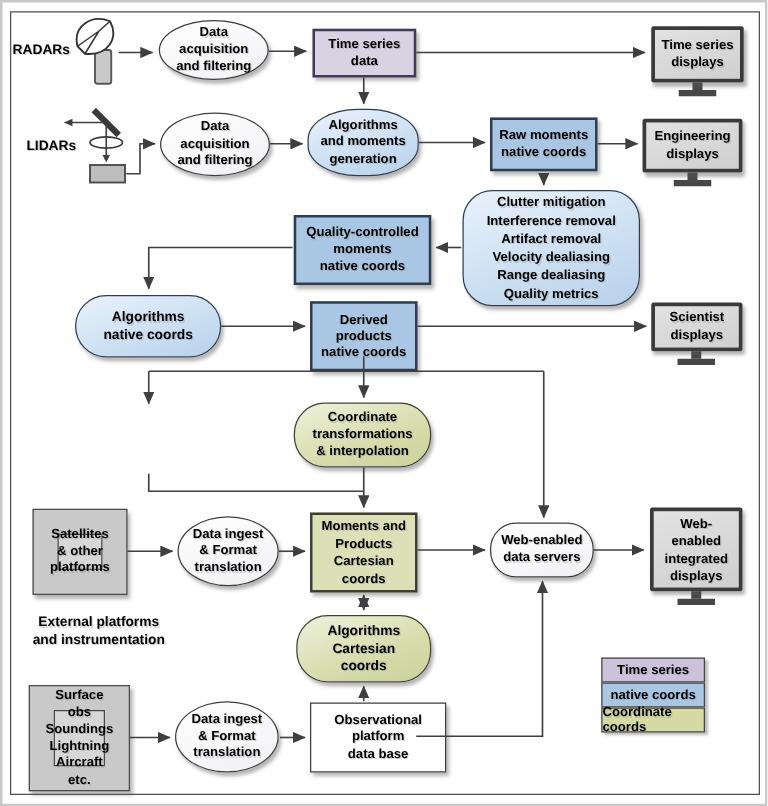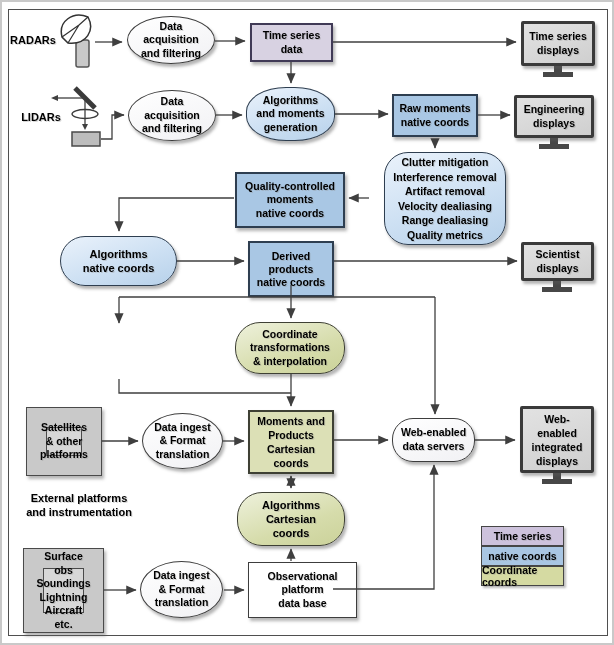--- a/index.html
+++ b/index.html
@@ -70,21 +70,21 @@
   <div class="node blue-round shadow" style="left:246px;top:87px;width:89px;height:54px;border-radius:45%;">Algorithms
 and moments
 generation</div>
   <div class="node blue-box shadow" style="left:392px;top:94px;width:86px;height:43px;">Raw moments
 native coords</div>
   <div class="node monitor shadow" style="left:514px;top:95px;width:80px;height:43px;">Engineering
 displays</div>
   <div class="stand" style="left:550px;top:138px;width:8px;height:6px;"></div>
   <div class="stand" style="left:539px;top:144px;width:30px;height:5px;"></div>
 
-  <div class="node blue-round shadow" style="left:384px;top:152px;width:122px;height:93px;border-radius:24px;line-height:14.5px;">Clutter mitigation
+  <div class="node blue-round shadow" style="left:370px;top:152px;width:142px;height:93px;border-radius:24px;line-height:14.5px;">Clutter mitigation
 Interference removal
 Artifact removal
 Velocity dealiasing
 Range dealiasing
 Quality metrics</div>
   <div class="node blue-box shadow" style="left:235px;top:172px;width:110px;height:56px;">Quality-controlled
 moments
 native coords</div>
   <div class="node blue-round shadow" style="left:60px;top:236px;width:117px;height:50px;border-radius:25px;font-size:11px;">Algorithms
 native coords</div>

